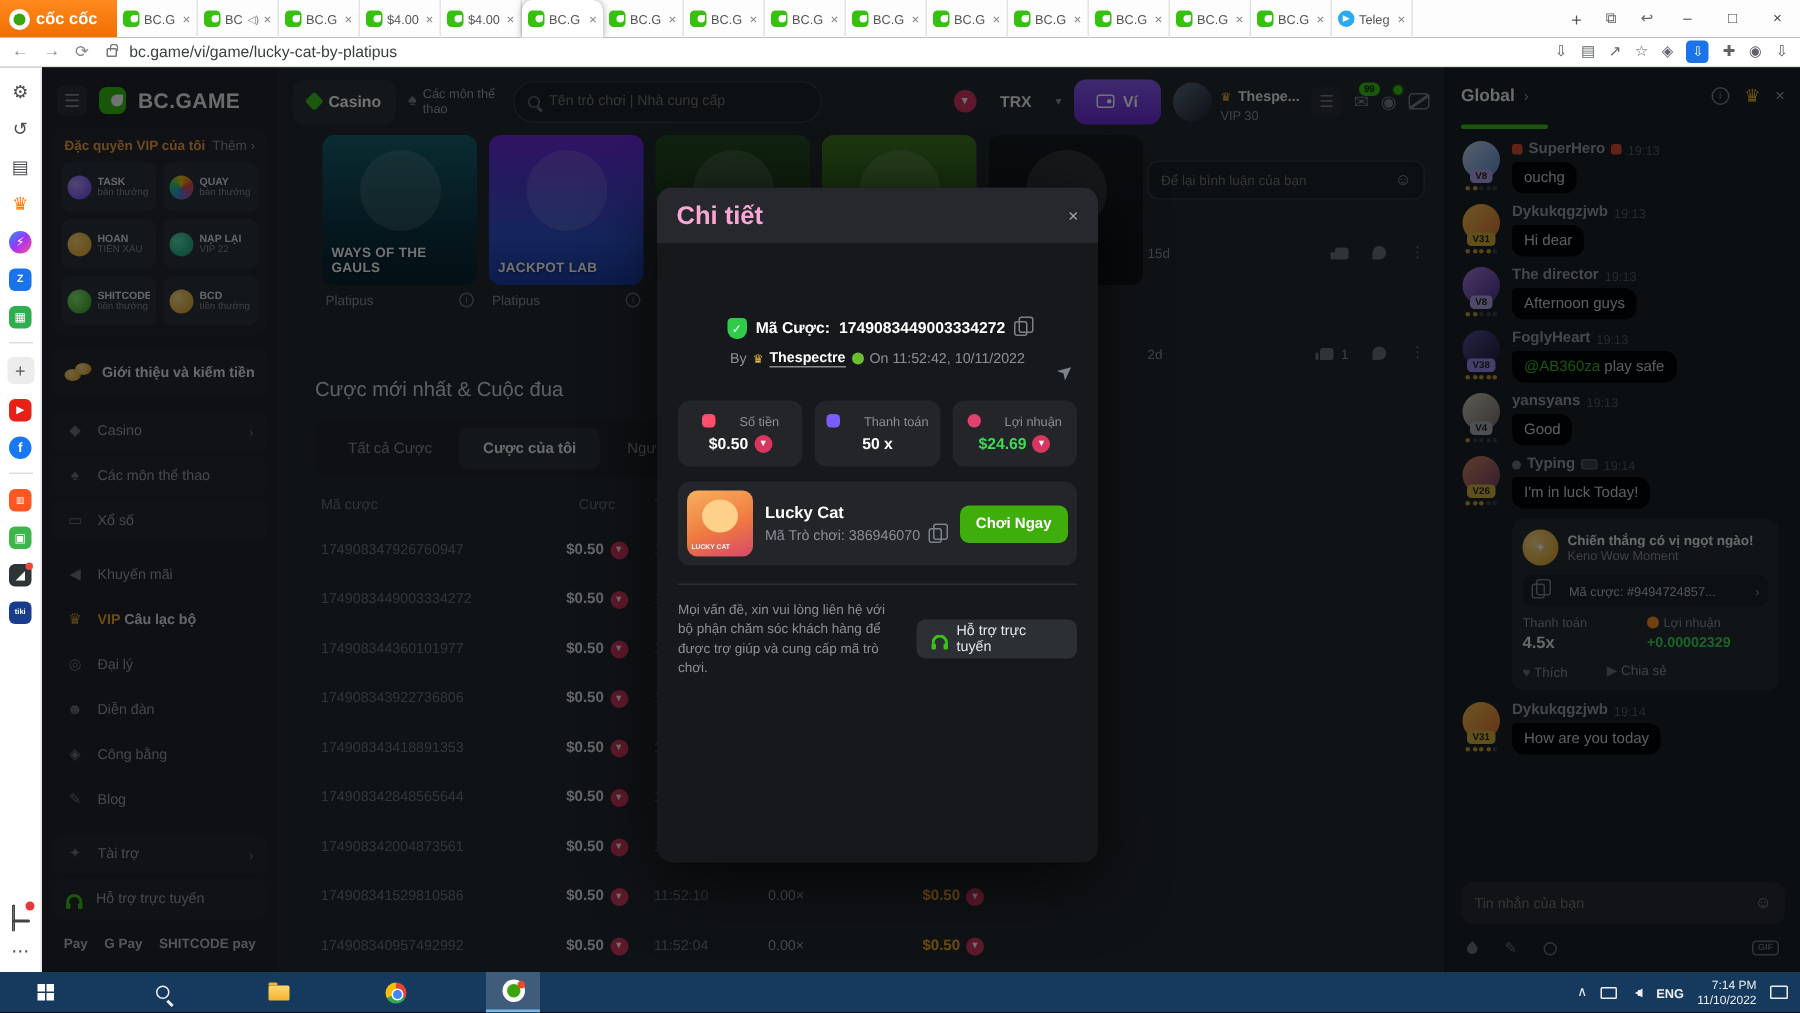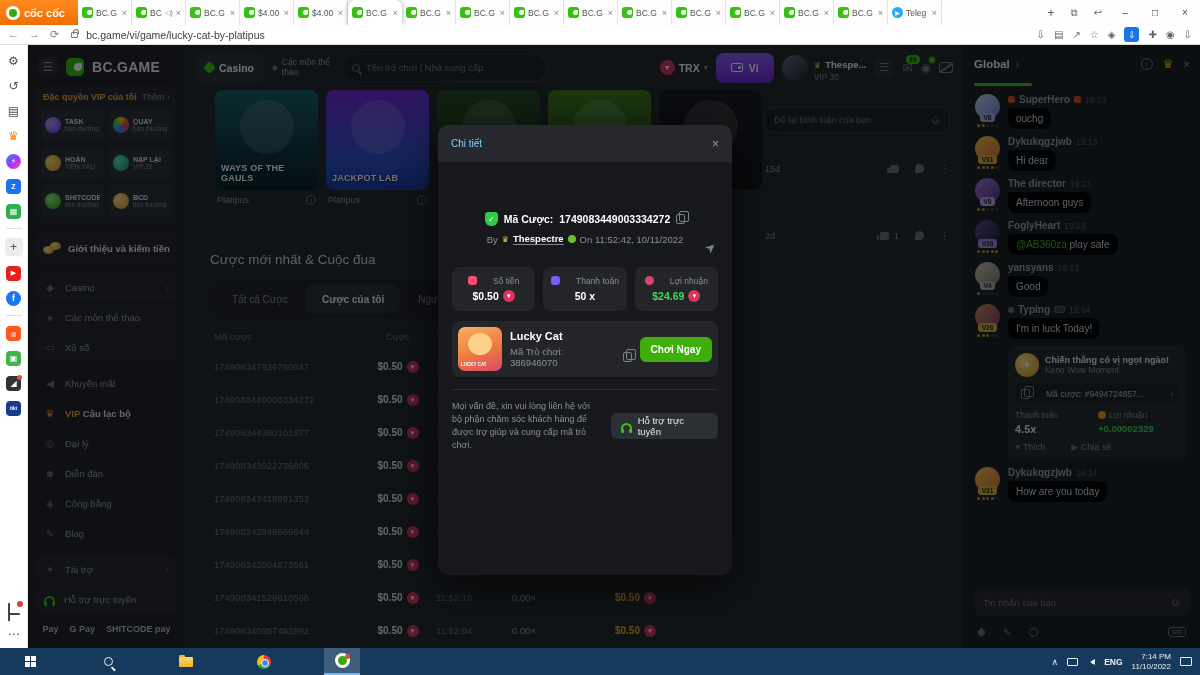--- a/index.html
+++ b/index.html
@@ -102,21 +102,21 @@
   .main{flex:1;position:relative;min-width:0;background:#24272c;overflow:hidden}
   .mhead{height:45px;display:flex;align-items:center;gap:8px;padding:0 10px}
   .tab-casino{background:#2c3036;border-radius:8px;height:30px;display:flex;align-items:center;gap:5px;padding:0 10px;color:#fff;font-weight:bold;font-size:10.5px}
   .dia{width:9px;height:9px;background:#3bc117;transform:rotate(45deg);border-radius:2px}
   .tab-sports{color:#9aa0a8;font-size:8.5px;line-height:1.15;display:flex;align-items:center;gap:4px;width:62px}
   .spadei{color:#7b828a;font-size:11px}
   .search{width:206px;height:28px;background:#1d2024;border:1px solid #33373d;border-radius:14px;display:flex;align-items:center;gap:6px;padding:0 9px}
   .search input{flex:1;background:transparent;border:none;outline:none;color:#9aa0a8;font-size:9.5px;min-width:0}
   .mag{width:8px;height:8px;border:1.5px solid #6b727a;border-radius:50%;position:relative;flex:0 0 8px}
   .mag::after{content:'';position:absolute;right:-3px;bottom:-3px;width:4px;height:1.5px;background:#6b727a;transform:rotate(45deg)}
-  .cur{display:flex;align-items:center;gap:4px;margin-left:auto}
+  .cur{display:flex;align-items:center;gap:16px;margin-left:auto}
   .trxc{width:15px;height:15px;border-radius:50%;background:#d8365f;color:#fff;font-size:7px;display:inline-flex;align-items:center;justify-content:center;flex:0 0 15px}
   .curlbl{color:#eceff2;font-weight:bold;font-size:10.5px}
   .chev{color:#8a9097;font-size:8px}
   .walletbtn{background:linear-gradient(180deg,#8b5cf6,#6d28d9);border-radius:8px;height:30px;padding:0 15px;display:flex;align-items:center;gap:6px;color:#fff;font-weight:bold;font-size:10.5px}
   .walleti{width:12px;height:9px;border:1.5px solid #fff;border-radius:2px;position:relative}
   .walleti::after{content:'';position:absolute;right:1px;top:2px;width:3px;height:3px;background:#fff;border-radius:50%}
   .user{display:flex;align-items:center;gap:6px}
   .uav{width:26px;height:26px;border-radius:50%;background:linear-gradient(135deg,#5d6b7e,#1f242b)}
   .crowng{color:#f5c242;font-size:8px}
   .uname2{color:#eceff2;font-weight:bold;font-size:9.5px}
@@ -218,21 +218,21 @@
   .cinput2 input{flex:1;background:transparent;border:none;outline:none;color:#9aa0a8;font-size:9.5px;min-width:0}
   .ctb{height:32px;display:flex;align-items:center;gap:18px;padding:0 14px;flex:0 0 32px}
   .drop{width:7px;height:7px;background:#6b727a;border-radius:0 50% 50% 50%;transform:rotate(45deg)}
   .pen{color:#6b727a;font-size:10px}
   .coin2{width:9px;height:9px;border-radius:50%;border:1.5px solid #6b727a}
   .gif{margin-left:auto;border:1px solid #6b727a;border-radius:3px;color:#6b727a;font-size:6px;font-weight:bold;padding:1px 3px}
   
   .overlay{position:absolute;left:28px;right:0;top:0;bottom:0;background:rgba(2,3,5,.56);z-index:5}
   .modal{position:absolute;left:438px;top:80px;width:294px;height:450px;background:#17181b;border-radius:10px;z-index:6;box-shadow:0 12px 45px rgba(0,0,0,.7);overflow:hidden}
   .mhead2{height:37px;background:#26282d;display:flex;align-items:center;justify-content:space-between;padding:0 13px}
-  .mtitle{color:#7dd3fc;font-weight:normal;font-size:10px}
+  .mtitle{color:#f9a8d4;font-weight:bold;font-size:17px}
   .mclose{color:#9aa0a8;font-size:12px}
   .mbody{position:relative;padding:0 14px}
   .sharei2{position:absolute;right:16px;top:28px;color:#7b828a;font-size:13px;transform:rotate(-40deg)}
   .idrow{margin-top:50px;display:flex;align-items:center;justify-content:center;gap:6px}
   .shield{width:13px;height:14px;background:#2ecc49;border-radius:3px 3px 6px 6px;color:#fff;font-size:8px;display:flex;align-items:center;justify-content:center;flex:0 0 13px}
   .idlbl,.idval{color:#fff;font-weight:bold;font-size:10.5px}
   .copy{width:9px;height:10px;border:1px solid #7b828a;border-radius:2px;position:relative;display:inline-block}
   .copy::before{content:'';position:absolute;left:2px;top:-4px;width:8px;height:9px;border:1px solid #7b828a;border-radius:2px}
   .byrow{margin-top:7px;display:flex;align-items:center;justify-content:center;gap:4px;font-size:9.5px;color:#8a9097}
   .pname2{color:#fff;font-weight:bold;border-bottom:1px solid #888}
@@ -244,21 +244,21 @@
   .s1{background:#ff4d6e}.s2{background:#7b5cff}.s3{background:#e0426e;border-radius:50%}
   .slbl{color:#8a9097;font-size:8.5px}
   .sval{color:#fff;font-weight:bold;font-size:10.5px;display:flex;align-items:center;gap:4px}
   .sval.green{color:#3ddc55}
   .grow{margin-top:10px;background:#232529;border-radius:8px;padding:6px;display:flex;align-items:center;gap:8px}
   .cat{width:44px;height:44px;border-radius:7px;background:linear-gradient(160deg,#f8b05c 0%,#ef7a41 55%,#d8486a 100%);position:relative;flex:0 0 44px;overflow:hidden}
   .cat::before{content:'';position:absolute;left:10px;top:6px;width:24px;height:22px;border-radius:50%;background:#ffd089}
   .catlbl{position:absolute;left:3px;bottom:3px;color:#fff;font-weight:bold;font-size:4.5px;line-height:1.1}
   .ginfo{flex:1;min-width:0}
   .gname{color:#fff;font-weight:bold;font-size:11px}
-  .gid{color:#8a9097;font-size:9.5px;margin-top:4px;display:flex;align-items:center;gap:11px}
+  .gid{color:#8a9097;font-size:9.5px;margin-top:4px;display:flex;align-items:center;gap:6px}
   .playbtn{background:#3fae0b;border-radius:6px;height:25px;padding:0 11px;display:flex;align-items:center;color:#fff;font-weight:bold;font-size:10px;flex:0 0 auto}
   .mdiv{border-top:1px solid #2b2e33;margin-top:12px}
   .supp{display:flex;align-items:center;gap:10px;margin-top:10px}
   .stext{width:152px;color:#8a9097;font-size:9px;line-height:1.45}
   .sbtn{background:#2c2f34;border-radius:6px;height: 26px;padding:0 10px;display:flex;align-items:center;gap:6px;color:#e6e9ec;font-size:9.5px;margin-left:auto}
   
   .taskbar{height:27px;background:#16395e;display:flex;align-items:center;flex:0 0 27px;padding-left:12px}
   .tbi{width:36px;height:27px;display:flex;align-items:center;justify-content:center;margin-right:42px}
   .tbi.act{background:rgba(255,255,255,.18);border-bottom:2px solid #76b9ed;margin-right:0}
   .start{display:grid;grid-template-columns:5px 5px;grid-template-rows:5px 5px;gap:1px}

